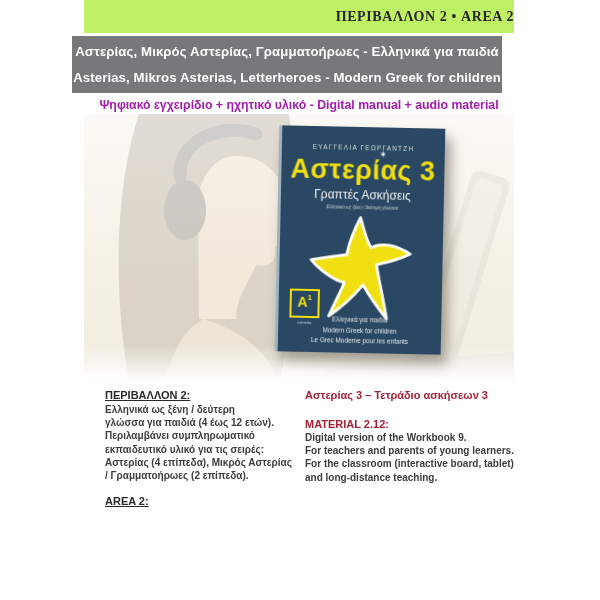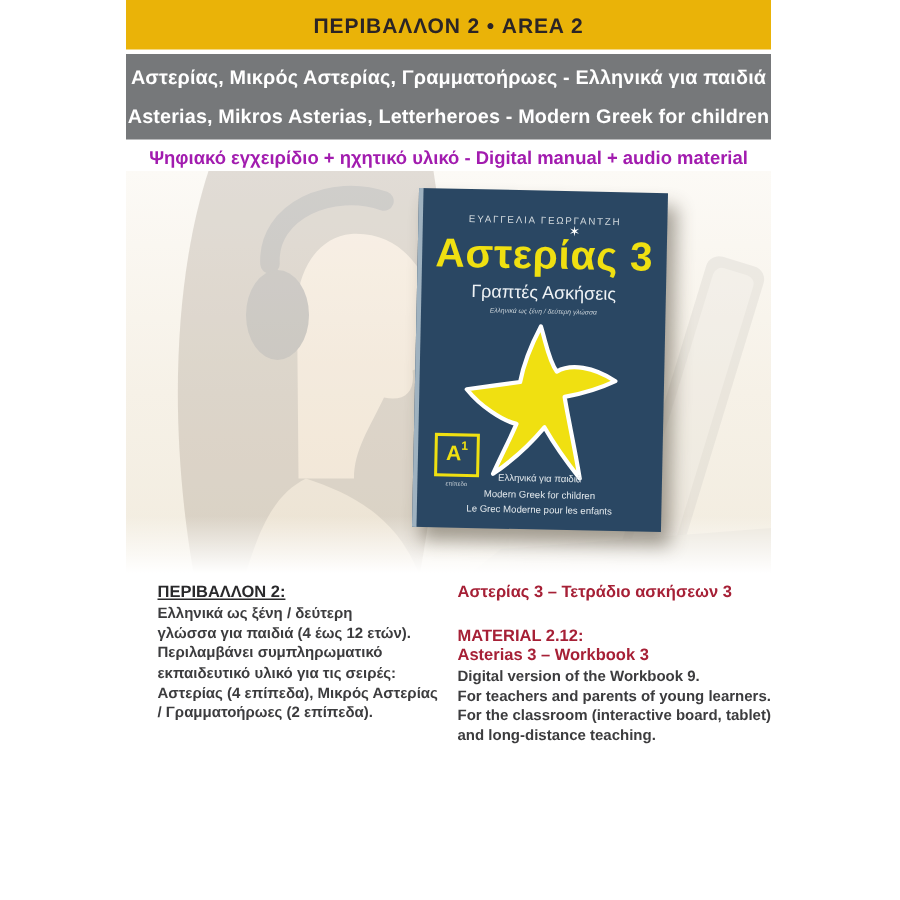--- a/index.html
+++ b/index.html
@@ -2,26 +2,26 @@
 <html><head>
 <meta charset="utf-8">
 <style>
   html,body{margin:0;padding:0;background:#ffffff;}
   body{width:600px;height:600px;position:relative;overflow:hidden;
        font-family:"Liberation Sans","DejaVu Sans",sans-serif;
        -webkit-font-smoothing:antialiased;}
   .abs{position:absolute;}
 
   
-  .band{left:84px;top:0;width:430px;height:33px;background:#eab308;
-        display:flex;align-items:center;justify-content:center;}
+  .band{left:84px;top:0;width:430px;height:33px;background:#bef264;
+        display:flex;align-items:center;justify-content:flex-end;font-family:Liberation Serif, serif;}
   .band-title{font-size:14px;font-weight:bold;color:#2b2426;letter-spacing:.6px;}
 
   
-  .banner{left:84px;top:36px;width:430px;height:57px;background:#76787a;
+  .banner{left:72px;top:36px;width:430px;height:57px;background:#76787a;
           display:flex;flex-direction:column;align-items:center;justify-content:center;
           gap:11px;}
   .banner div{color:#ffffff;font-weight:bold;font-size:13.2px;letter-spacing:.1px;white-space:nowrap;}
 
   
   .tagline{left:84px;top:95px;width:430px;height:20px;display:flex;align-items:center;
            justify-content:center;color:#a21caf;font-weight:bold;font-size:12.3px;white-space:nowrap;}
 
   
   .photo{left:84px;top:114px;width:430px;height:268px;
@@ -130,24 +130,24 @@
 
 <div class="abs cols">
   <div class="col-left">
     <div class="h-dark">ΠΕΡΙΒΑΛΛΟΝ 2:</div>
     <div class="p">Ελληνικά ως ξένη / δεύτερη
 γλώσσα για παιδιά (4 έως 12 ετών).
 Περιλαμβάνει συμπληρωματικό
 εκπαιδευτικό υλικό για τις σειρές:
 Αστερίας (4 επίπεδα), Μικρός Αστερίας
 / Γραμματοήρωες (2 επίπεδα).</div>
+    <div class="h-dark">AREA 2:</div>
   </div>
   <div class="col-right">
     <div class="h-red">Αστερίας 3 – Τετράδιο ασκήσεων 3</div>
     <div class="gap"></div>
     <div class="h-red">MATERIAL 2.12:</div>
-    <div class="h-red">Asterias 3 – Workbook 3</div>
     <div class="p">Digital version of the Workbook 9.
 For teachers and parents of young learners.
 For the classroom (interactive board, tablet)
 and long-distance teaching.</div>
   </div>
 </div>
 
 </body></html>

